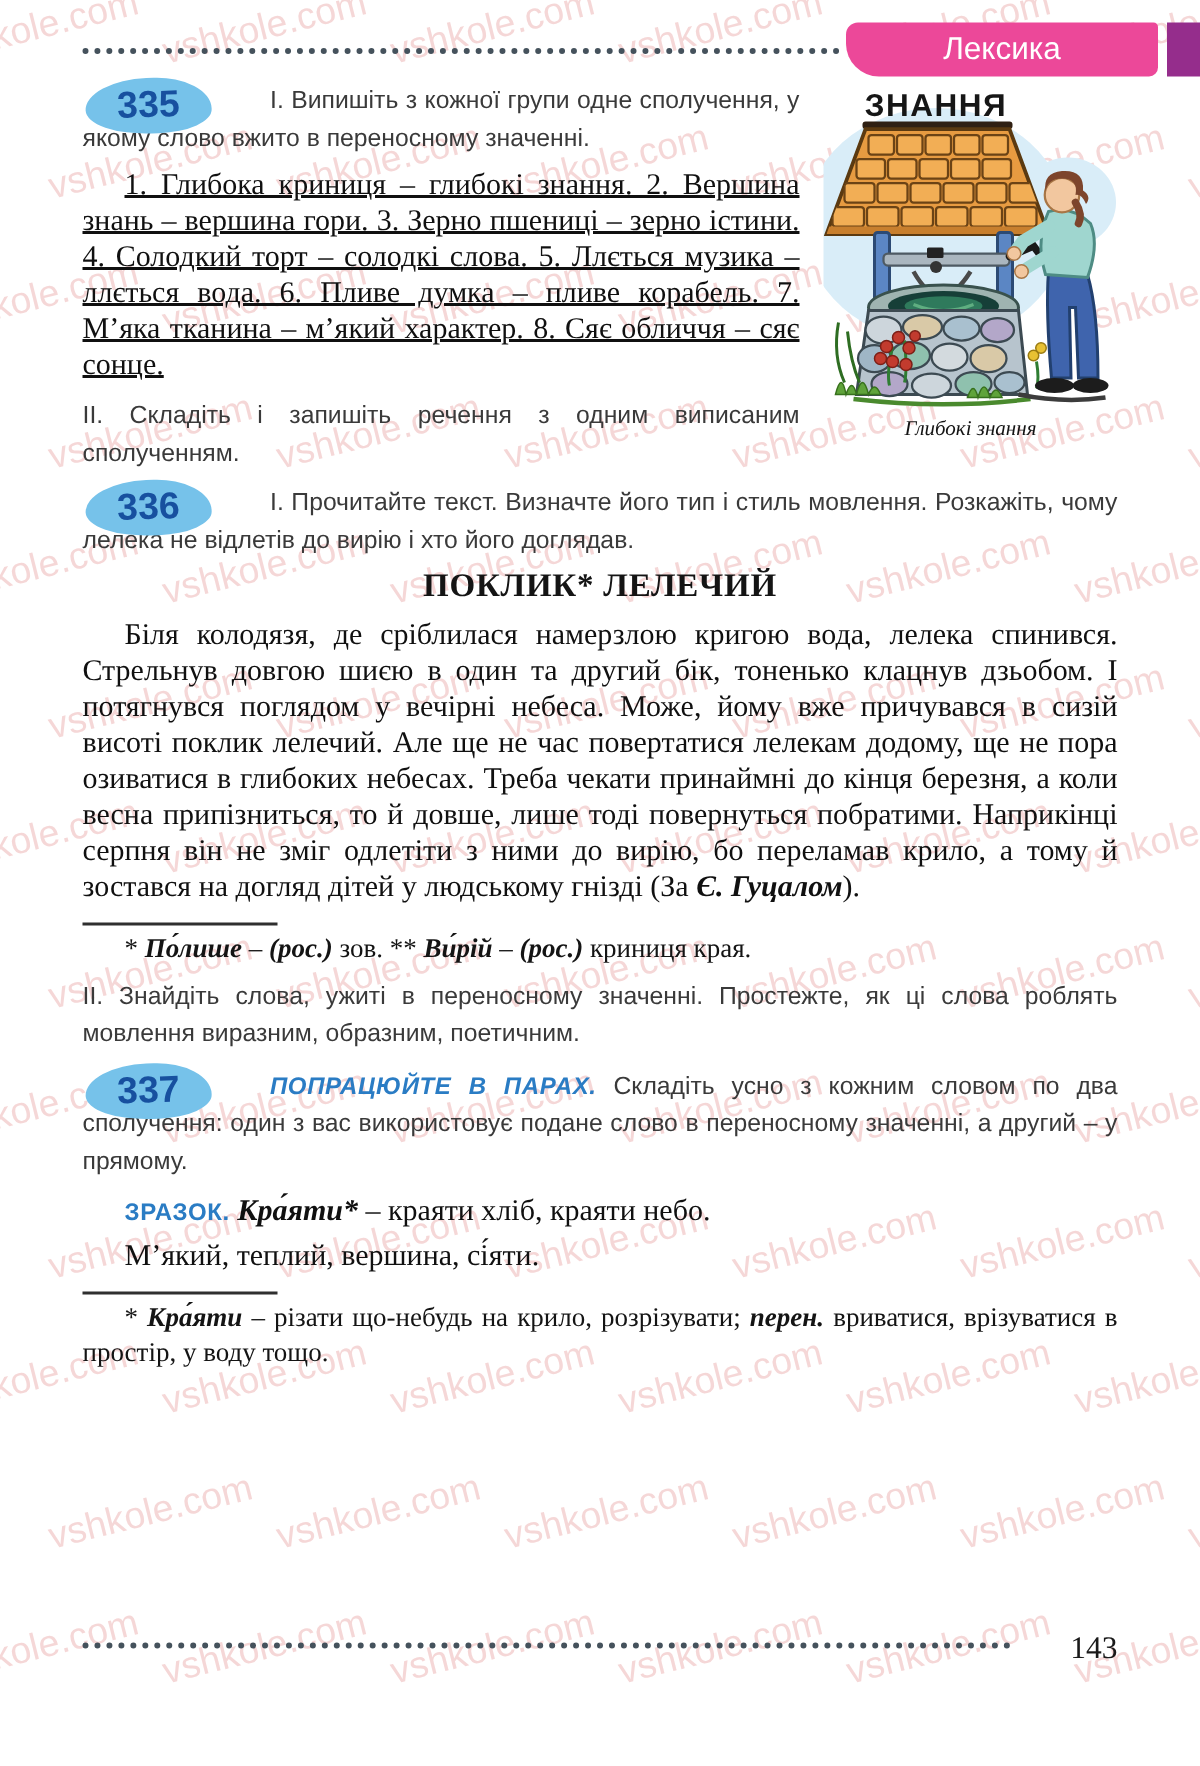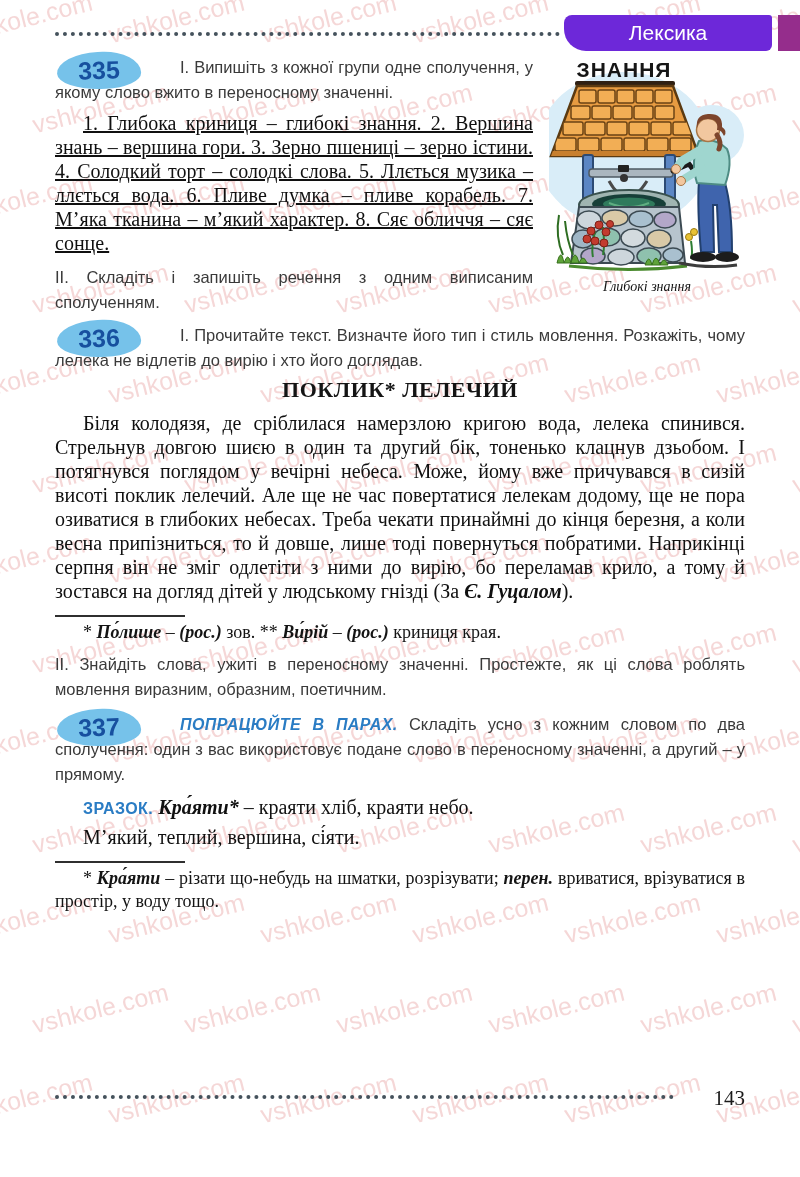--- a/index.html
+++ b/index.html
@@ -4,21 +4,21 @@
 <style>
   html,body{margin:0;padding:0;background:#ffffff;}
   .page{position:relative;width:800px;height:1177px;background:#ffffff;overflow:hidden;
         font-family:"Liberation Sans",sans-serif;}
   
   .wm-layer{position:absolute;inset:0;z-index:0;pointer-events:none;}
   .wm{position:absolute;font:25px "Liberation Sans",sans-serif;color:rgba(221,124,124,0.30);
       transform:rotate(-14deg);white-space:nowrap;}
   
   .hdr-dots{position:absolute;left:55px;width:505px;top:32px;border-bottom:4px dotted #45525c;z-index:1;}
-  .banner{position:absolute;left:564px;top:15px;width:208px;height:36px;background:#6d28d9;
+  .banner{position:absolute;left:564px;top:15px;width:208px;height:36px;background:#ec4899;
           border-radius:8px 3px 6px 22px;color:#fff;display:flex;align-items:center;justify-content:center;
           font-size:21px;z-index:1;}
   .banner-block{position:absolute;left:778px;top:15px;width:22px;height:36px;background:#952d8c;z-index:1;}
   
   .content{position:absolute;left:55px;top:55px;width:690px;z-index:1;}
   .sans{font-size:16.5px;line-height:25px;color:#3a3a3a;text-align:justify;margin:0;}
   .serif{font-family:"Liberation Serif",serif;font-size:20px;line-height:24px;color:#101010;
          text-align:justify;margin:0;}
   .indent{text-indent:28px;}
   .ex-head{position:relative;text-indent:125px;min-height:40px;margin:0;}
@@ -262,21 +262,21 @@
     <p class="sans mb10" style="margin-top:8px;">ІІ. Знайдіть слова, ужиті в переносному значенні. Простежте, як ці слова роблять мовлення виразним, образним, поетичним.</p>
 
     <p class="sans ex-head mb8">
       <span class="badge">337</span>
       <span class="pairs-label">ПОПРАЦЮЙТЕ В ПАРАХ.</span><span> Складіть усно з кожним словом по два сполучення: один з вас використовує подане слово в переносному значенні, а другий – у прямому.</span>
     </p>
     <p class="serif indent mb4"><span class="sample-label">ЗРАЗОК.</span><span class="it"> Кра́яти*</span><span> – краяти хліб, краяти небо.</span></p>
     <p class="serif indent">М’який, теплий, вершина, сі́яти.</p>
 
     <hr class="fn-rule">
-    <p class="footnote indent"><span>* </span><span class="it">Кра́яти</span><span> – різати що-небудь на шматки, розрізувати; </span><span class="it">перен.</span><span> вриватися, врізуватися в простір, у воду тощо.</span></p>
+    <p class="footnote indent"><span>* </span><span class="it">Кра́яти</span><span> – різати що-небудь на крило, розрізувати; </span><span class="it">перен.</span><span> вриватися, врізуватися в простір, у воду тощо.</span></p>
 
   </div>
 
   <div class="footer">
     <div class="ftr-dots"></div>
     <span class="page-num">143</span>
   </div>
 
 </div>
 

